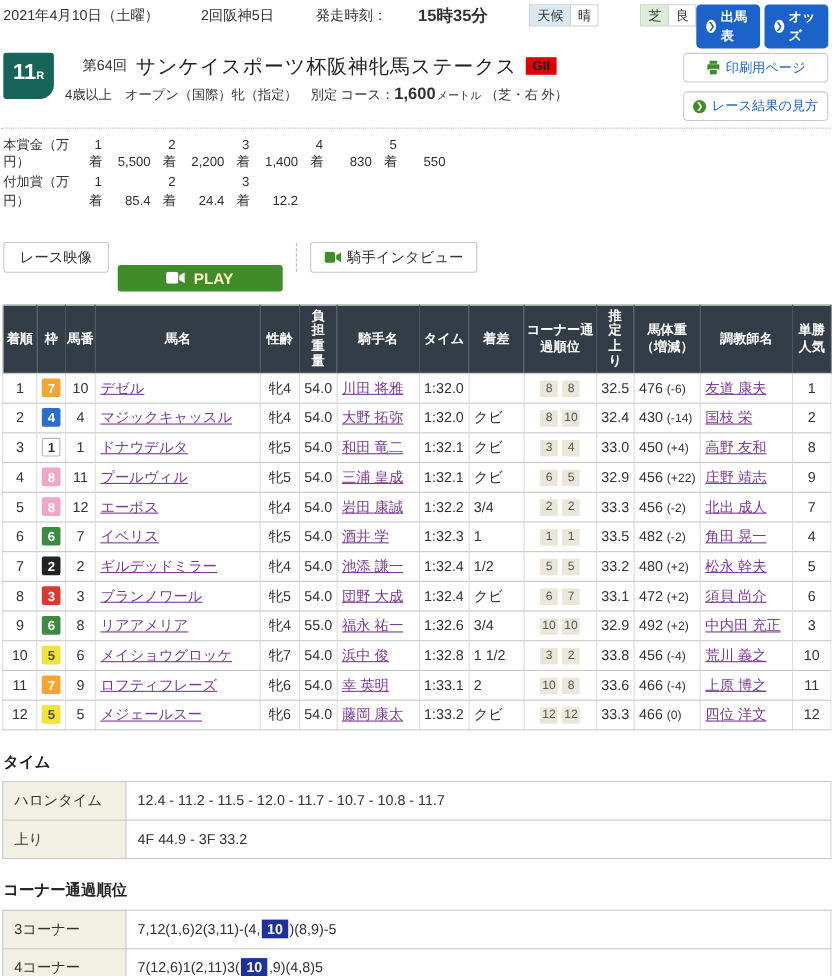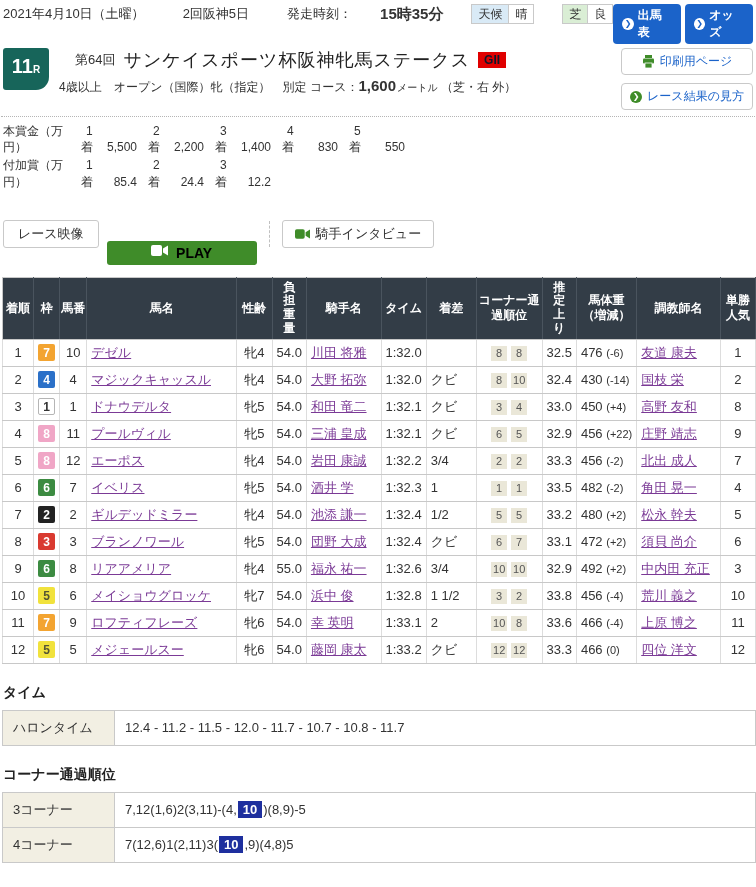--- a/index.html
+++ b/index.html
@@ -9,21 +9,21 @@
   }
   *{box-sizing:border-box;}
   body{margin:0;background:#fff;width:756px;color:#333;
        font-family:"Liberation Sans","DejaVu Sans",sans-serif;font-size:13px;}
   .page{width:756px;padding:2px 1px;}
   
   .topbar{display:flex;justify-content:space-between;align-items:flex-start;padding:2px 2px 0 2px;}
   .dateline{display:flex;align-items:center;white-space:nowrap;gap:28px;}
   .dateline .seg{margin-right:10px;}
   .start-time{font-weight:bold;font-size:15px;}
-  .chipgroup{display:inline-flex;border:1px solid var(--line);font-size:12px;line-height:1;}
+  .chipgroup{display:inline-flex;border:1px solid var(--line);margin-left:10px;font-size:12px;line-height:1;}
   .chipgroup .c-label{padding:3px 6px;}
   .chipgroup .c-val{padding:3px 6px;background:#fff;border-left:1px solid var(--line);}
   .c-weather{background:#d9eaf6;}
   .c-turf{background:#daeed5;}
   .btn-blue{display:inline-flex;align-items:center;gap:4px;background:var(--accent-blue);color:#fff;
             font-size:12px;font-weight:bold;padding:3px 9px;border-radius:4px;cursor:pointer;}
   .circ-w{display:inline-flex;align-items:center;justify-content:center;width:12px;height:12px;border-radius:50%;
           background:#fff;color:var(--accent-blue);font-size:8px;font-weight:bold;line-height:1;}
   .circ-g{display:inline-flex;align-items:center;justify-content:center;width:12px;height:12px;border-radius:50%;
           background:var(--play-green);color:#fff;font-size:8px;font-weight:bold;line-height:1;}
@@ -51,22 +51,22 @@
   .prizes{padding:6px 2px 2px 2px;font-size:12px;}
   .prize-row{display:flex;margin-bottom:2px;}
   .prize-label{width:78px;line-height:1.35;}
   .prize-item{width:67px;line-height:1.35;}
   .prize-rank{padding-left:5px;}
   .prize-amt{display:flex;}
   .prize-amt .amt{display:inline-block;width:44px;text-align:right;}
   
   .videorow{display:flex;align-items:center;gap:8px;margin:10px 2px 0 2px;}
   .video-label{border:1px solid var(--line);border-radius:3px;padding:4px 14px;}
-  .btn-play{display:inline-flex;align-items:flex-start;justify-content:center;gap:8px;width:150px;
-            background:var(--play-green);color:#000000;font-weight:bold;font-size:14px;padding:4px 0;
+  .btn-play{display:inline-flex;align-items:center;justify-content:center;gap:8px;width:150px;
+            background:var(--play-green);color:#fef9c3;font-weight:bold;font-size:14px;padding:4px 0;
             border-radius:3px;cursor:pointer;margin-top:37px;}
   .vdash{border-left:1px dashed #c0c0c0;height:26px;margin:0 4px;}
   .btn-cam{display:inline-flex;align-items:center;gap:6px;border:1px solid var(--line);border-radius:3px;
            background:#fff;padding:4px 12px;font-size:13px;cursor:pointer;color:#333;}
   .camicon{display:inline-block;line-height:0;}
   
   table.results{border-collapse:collapse;width:754px;margin:12px 1px 0 1px;border:1px solid #c8c8c8;}
   .results th{background:var(--header-bg);color:#fff;font-size:12px;font-weight:bold;text-align:center;
               vertical-align:middle;height:62px;padding:2px 1px;line-height:1.25;
               border-right:1px solid #4a545e;border-bottom:1px solid #c8c8c8;}
@@ -483,20 +483,24 @@
       </tbody>
   </table>
 
   <h2 class="sec">タイム</h2>
   <table class="kv">
       <tbody id="time-body">
         <tr>
      <th>ハロンタイム</th>
      <td>12.4 - 11.2 - 11.5 - 12.0 - 11.7 - 10.7 - 10.8 - 11.7</td>
    </tr>
+        <tr>
+     <th>上り</th>
+     <td>4F 44.9 - 3F 33.2</td>
+   </tr>
       </tbody>
     </table>
 
   <h2 class="sec">コーナー通過順位</h2>
   <table class="kv">
       <tbody id="corner-body">
         <tr>
      <th>3コーナー</th>
      <td>7,12(1,6)2(3,11)-(4,<span class="hl">10</span>)(8,9)-5</td>
    </tr>

